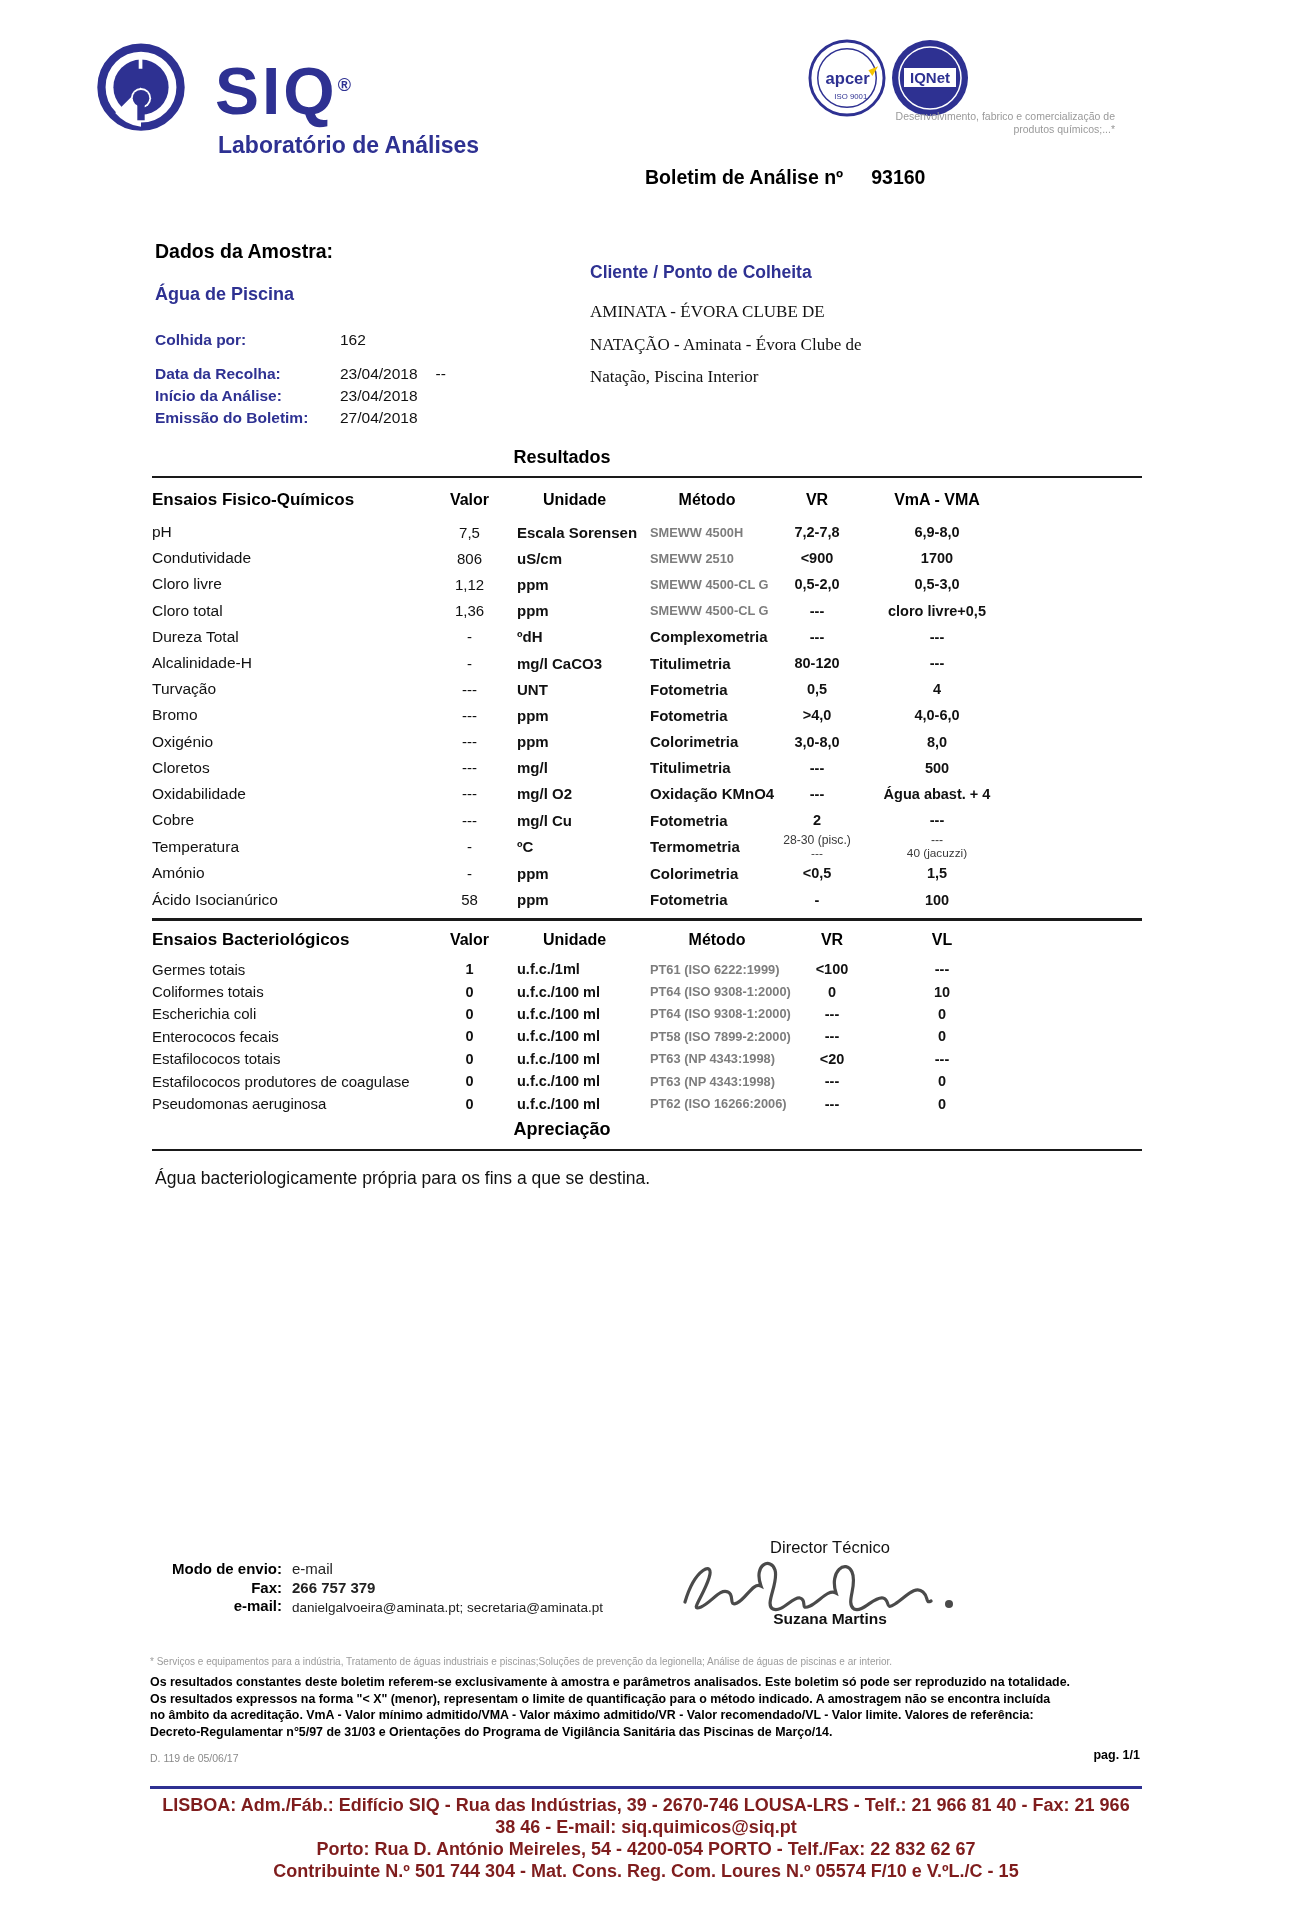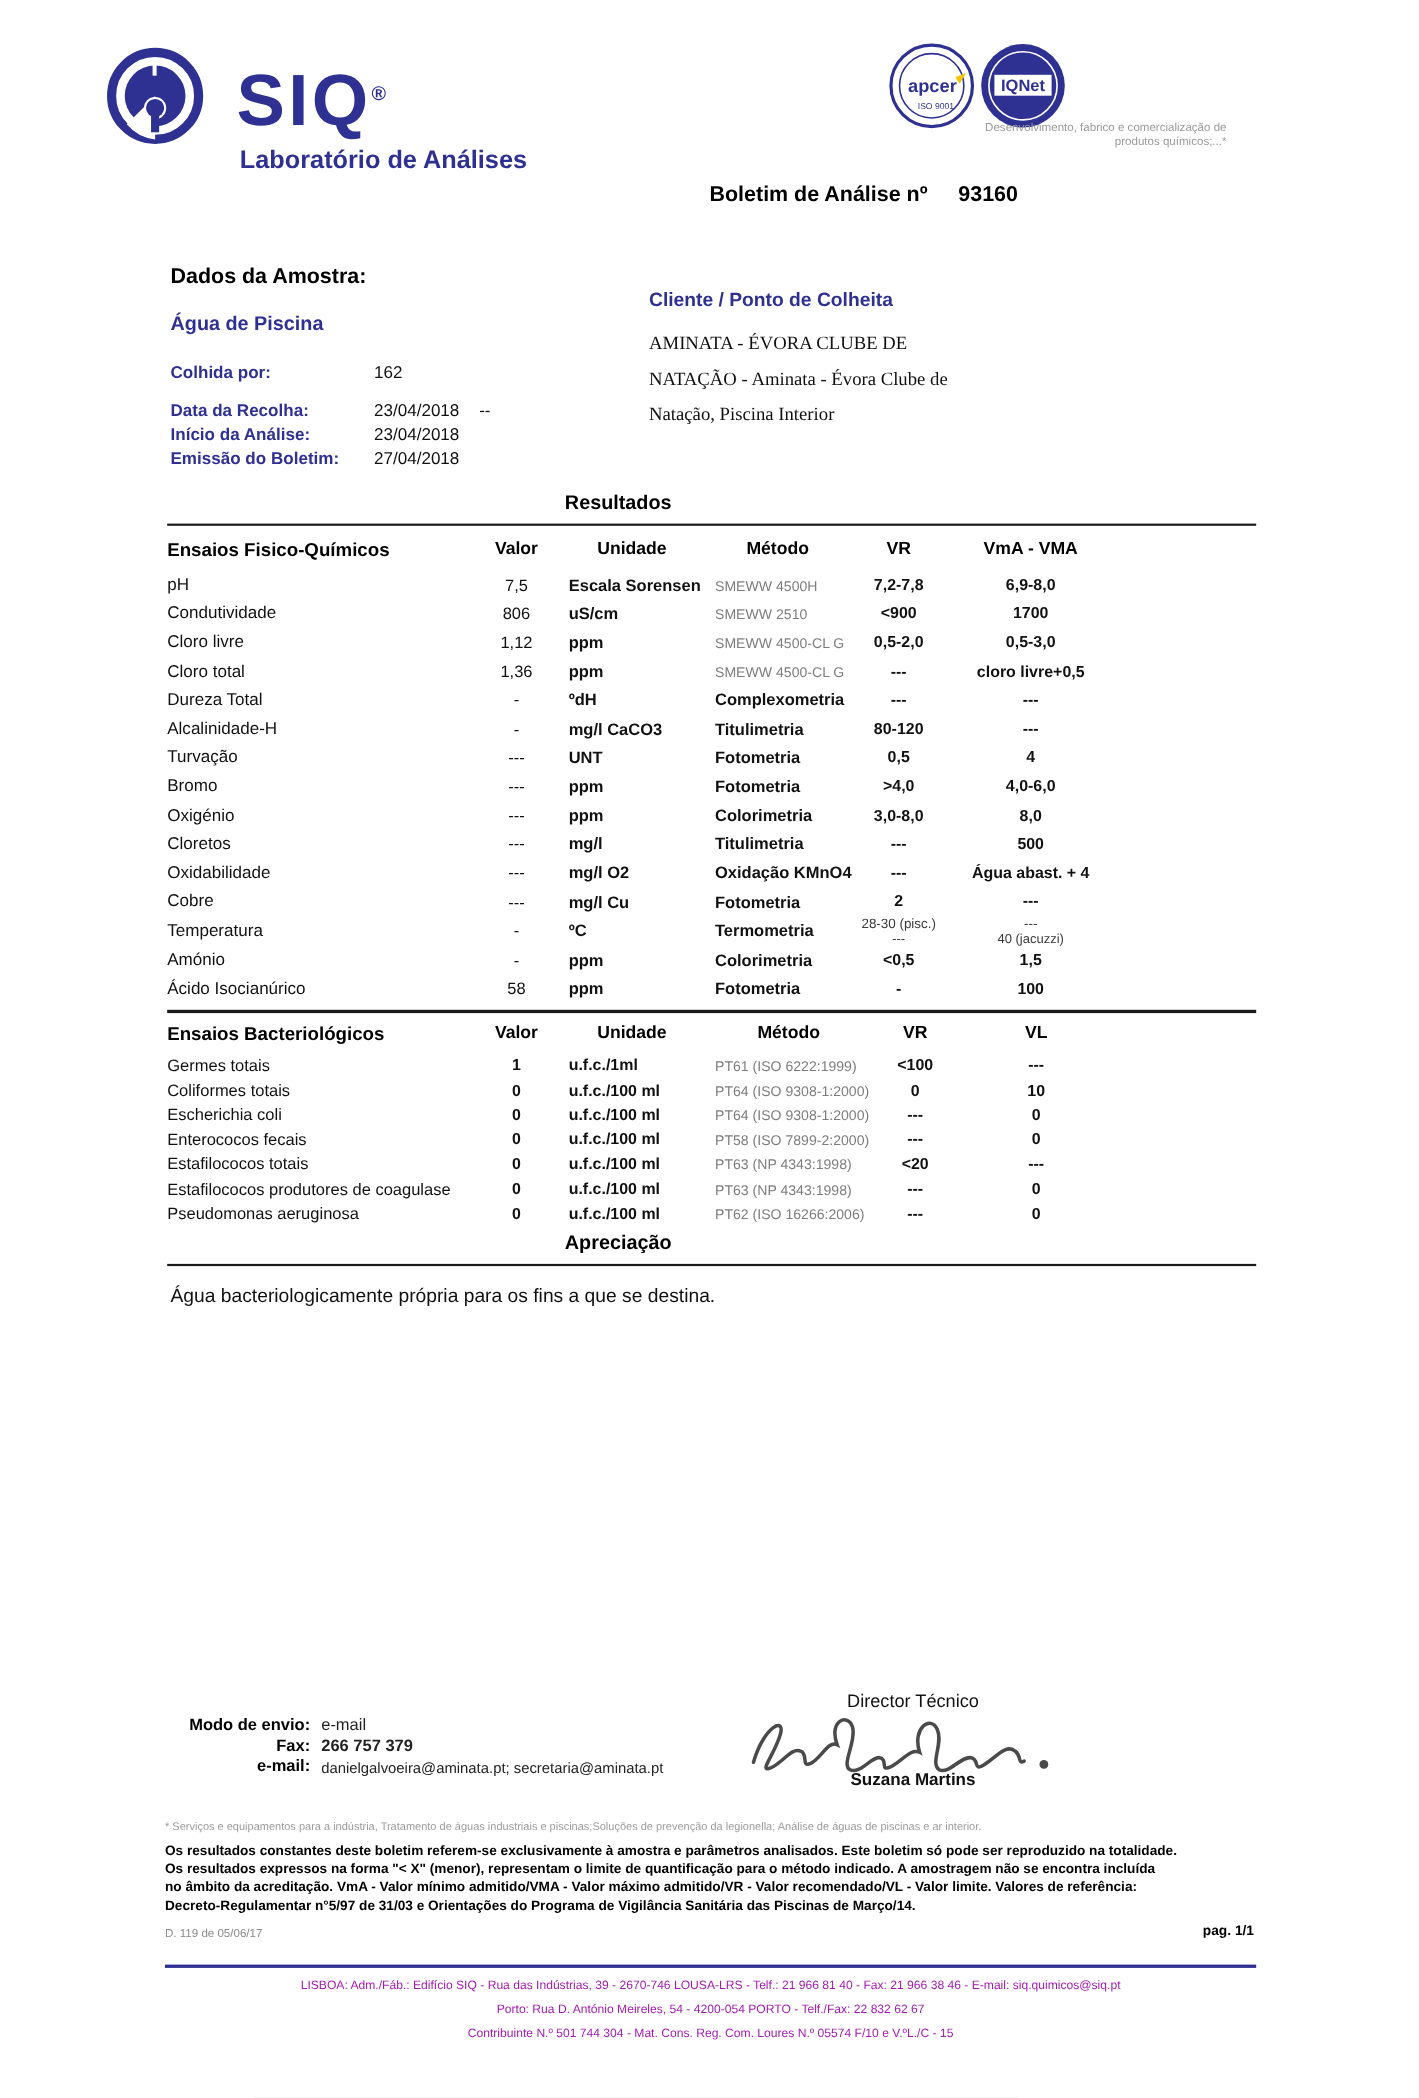--- a/index.html
+++ b/index.html
@@ -47,21 +47,21 @@
   th.h-c, td.c-val, td.c-vr, td.c-vma{text-align:center;}
   .results-table td{height:26.2px;}
   .bact-table td{height:22.4px;}
   td.c-name{font-size:15.5px;}
   .bact-table td.c-name{font-size:15px;}
   td.c-val{font-size:15px;}
   .bact-table td.c-val{font-weight:700;font-size:14.5px;}
   td.c-unit{font-size:15px;font-weight:700;padding-left:10px;}
   .bact-table td.c-unit{font-size:14.5px;}
   td.c-met{font-size:15px;font-weight:700;padding-left:8px;}
-  td.c-met.light{font-size:12.8px;font-weight:400;color:#7d7d7d;}
+  td.c-met.light{font-size:12.8px;font-weight:700;color:#7d7d7d;}
   td.c-vr,td.c-vma{font-size:14.5px;font-weight:700;margin-top:17px;}
   .subline{font-size:11.8px;line-height:13px;font-weight:400;color:#3a3a3a;}
   .mainline{line-height:14px;}
   .two-line .mainline{font-size:12.2px;font-weight:400;color:#3a3a3a;}
 
   
   .apre-text{left:155px;top:1168px;font-size:17.5px;color:#111;}
 
   
   .dispatch{left:150px;top:1560px;font-size:15px;line-height:18.5px;}
@@ -75,21 +75,21 @@
   .sig-name{left:700px;top:1610px;width:260px;text-align:center;font-size:15.5px;font-weight:700;color:#111;}
 
   
   .services-note{left:150px;top:1656px;font-size:10px;color:#9c9c9c;}
   .disclaimer{left:150px;top:1674px;width:1000px;font-size:12.4px;font-weight:700;color:#000;line-height:16.5px;}
   .doc-ref{left:150px;top:1752px;font-size:10.5px;color:#8a8a8a;}
   .page-num{left:1040px;top:1748px;width:100px;text-align:right;font-size:12.5px;font-weight:700;color:#000;}
 
   
   .footer-rule{left:150px;top:1786px;width:992px;height:3px;background:#2e3192;}
-  .footer{left:150px;top:1794px;width:992px;text-align:center;font-size:11px;font-weight:400;color:#a21caf;line-height:22px;}
+  .footer{left:150px;top:1794px;width:992px;text-align:center;font-size:18px;font-weight:700;color:#7f1d1d;line-height:22px;}
 </style>
 </head>
 <body>
 
 <div class="page">
 
   <div class="abs logo-wrap">
     <span>
       <svg width="92" height="94" viewBox="0 0 100 100" aria-hidden="true">
         <circle cx="50" cy="48" r="43" fill="none" stroke="#2e3192" stroke-width="9"></circle>

